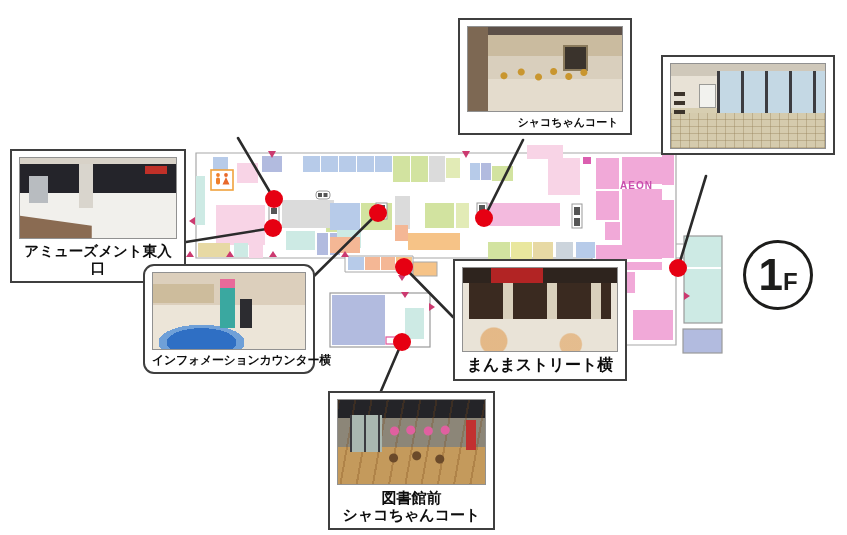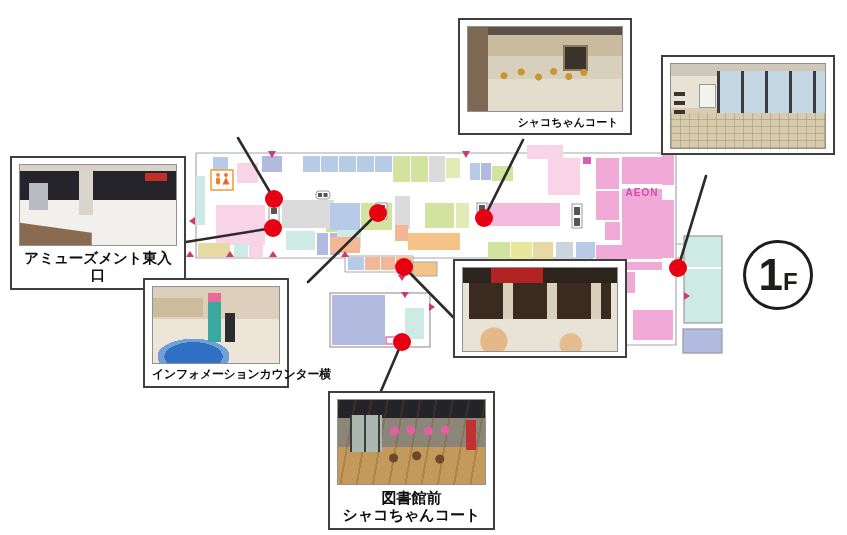--- a/index.html
+++ b/index.html
@@ -14,21 +14,21 @@
   .caption{font-weight:bold;color:#0d0d0d;text-align:center;line-height:1.16;margin-top:4px;
            white-space:pre-line;}
 
   
   .c-blue{fill:#b7cbe9}.c-lav{fill:#b2bbdf}.c-pink{fill:#f8d4e6}.c-pinkm{fill:#f3bade}
   .c-aeon{fill:#f1a9d8}.c-mag{fill:#db5fb0}.c-green{fill:#d2e3a0}.c-greenl{fill:#e2ebb6}
   .c-teal{fill:#cdeae4}.c-gray{fill:#dbdbdb}.c-grayb{fill:#ccd4dc}.c-orange{fill:#f6c387}
   .c-peach{fill:#f4b795}.c-beige{fill:#e7d9a4}.c-yellow{fill:#e9e79e}
 
   
-  .aeon-label{position:absolute;left:620px;top:187px;width:44px;z-index:2;text-align:center;
+  .aeon-label{position:absolute;left:620px;top:180px;width:44px;z-index:2;text-align:left;
      font-size:10px;font-weight:bold;color:#c94fae;letter-spacing:1px;}
 
   
   .floor-badge{position:absolute;left:743px;top:240px;width:70px;height:70px;z-index:3;
      border:3px solid #1d1d1b;border-radius:50%;background:#fff;box-sizing:border-box;
      display:flex;align-items:center;justify-content:center;}
   .floor-badge .num{font-size:44px;font-weight:bold;color:#1d1d1b;line-height:1;}
   .floor-badge .suf{font-size:24px;font-weight:bold;color:#1d1d1b;line-height:1;margin-top:14px;}
 
   
@@ -253,21 +253,21 @@
   </svg>
 
   <div class="aeon-label">AEON</div>
 
   <div class="floor-badge">
     <span class="num">1</span>
     <span class="suf">F</span>
   </div>
 
 
-  <div class="card" style="left:10px;top:156px;width:176px;">
+  <div class="card" style="left:10px;top:149px;width:176px;">
     <div class="photo ph-east">
       <div class="east-sign"></div>
       <div class="east-col"></div>
       <div class="east-kiosk"></div>
       <div class="east-carpet"></div>
     </div>
     <div class="caption" style="font-size:14.5px;">アミューズメント東入口</div>
   </div>
 
   <div class="card" style="left:458px;top:18px;width:174px;">
@@ -281,35 +281,36 @@
 
   <div class="card" style="left:661px;top:55px;width:174px;">
     <div class="photo ph-daiso">
       <div class="daiso-glass"></div>
       <div class="daiso-floor"></div>
       <div class="daiso-sign"></div>
       <div class="daiso-bench"></div>
     </div>
   </div>
 
-  <div class="card" style="left:143px;top:278px;width:146px;">
+  <div class="card" style="left:143px;top:264px;width:172px;border-radius:11px;">
     <div class="photo ph-info">
       <div class="info-counter"></div>
       <div class="info-circle"></div>
       <div class="info-sign"></div>
       <div class="info-board"></div>
     </div>
     <div class="caption" style="font-size:12px;letter-spacing:-0.3px;white-space:nowrap;">インフォメーションカウンター横</div>
   </div>
 
   <div class="card" style="left:453px;top:259px;width:174px;">
     <div class="photo ph-manma">
       <div class="manma-top"></div>
       <div class="manma-counter"></div>
     </div>
+    <div class="caption" style="font-size:16px;">まんまストリート横</div>
   </div>
 
   <div class="card" style="left:328px;top:391px;width:167px;">
     <div class="photo ph-lib">
       <div class="lib-glass"></div>
       <div class="lib-posters"></div>
       <div class="lib-door"></div>
       <div class="lib-tables"></div>
     </div>
     <div class="caption" style="font-size:15px;">図書館前

